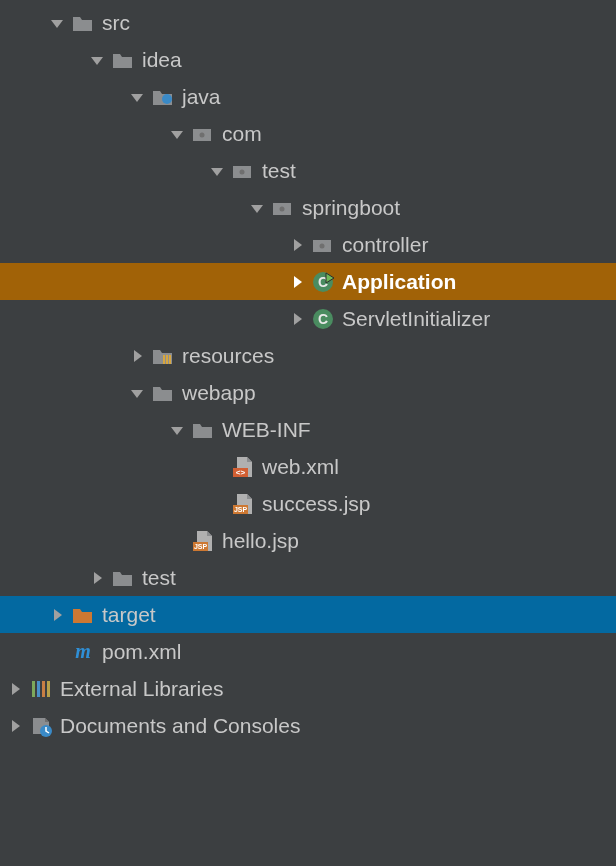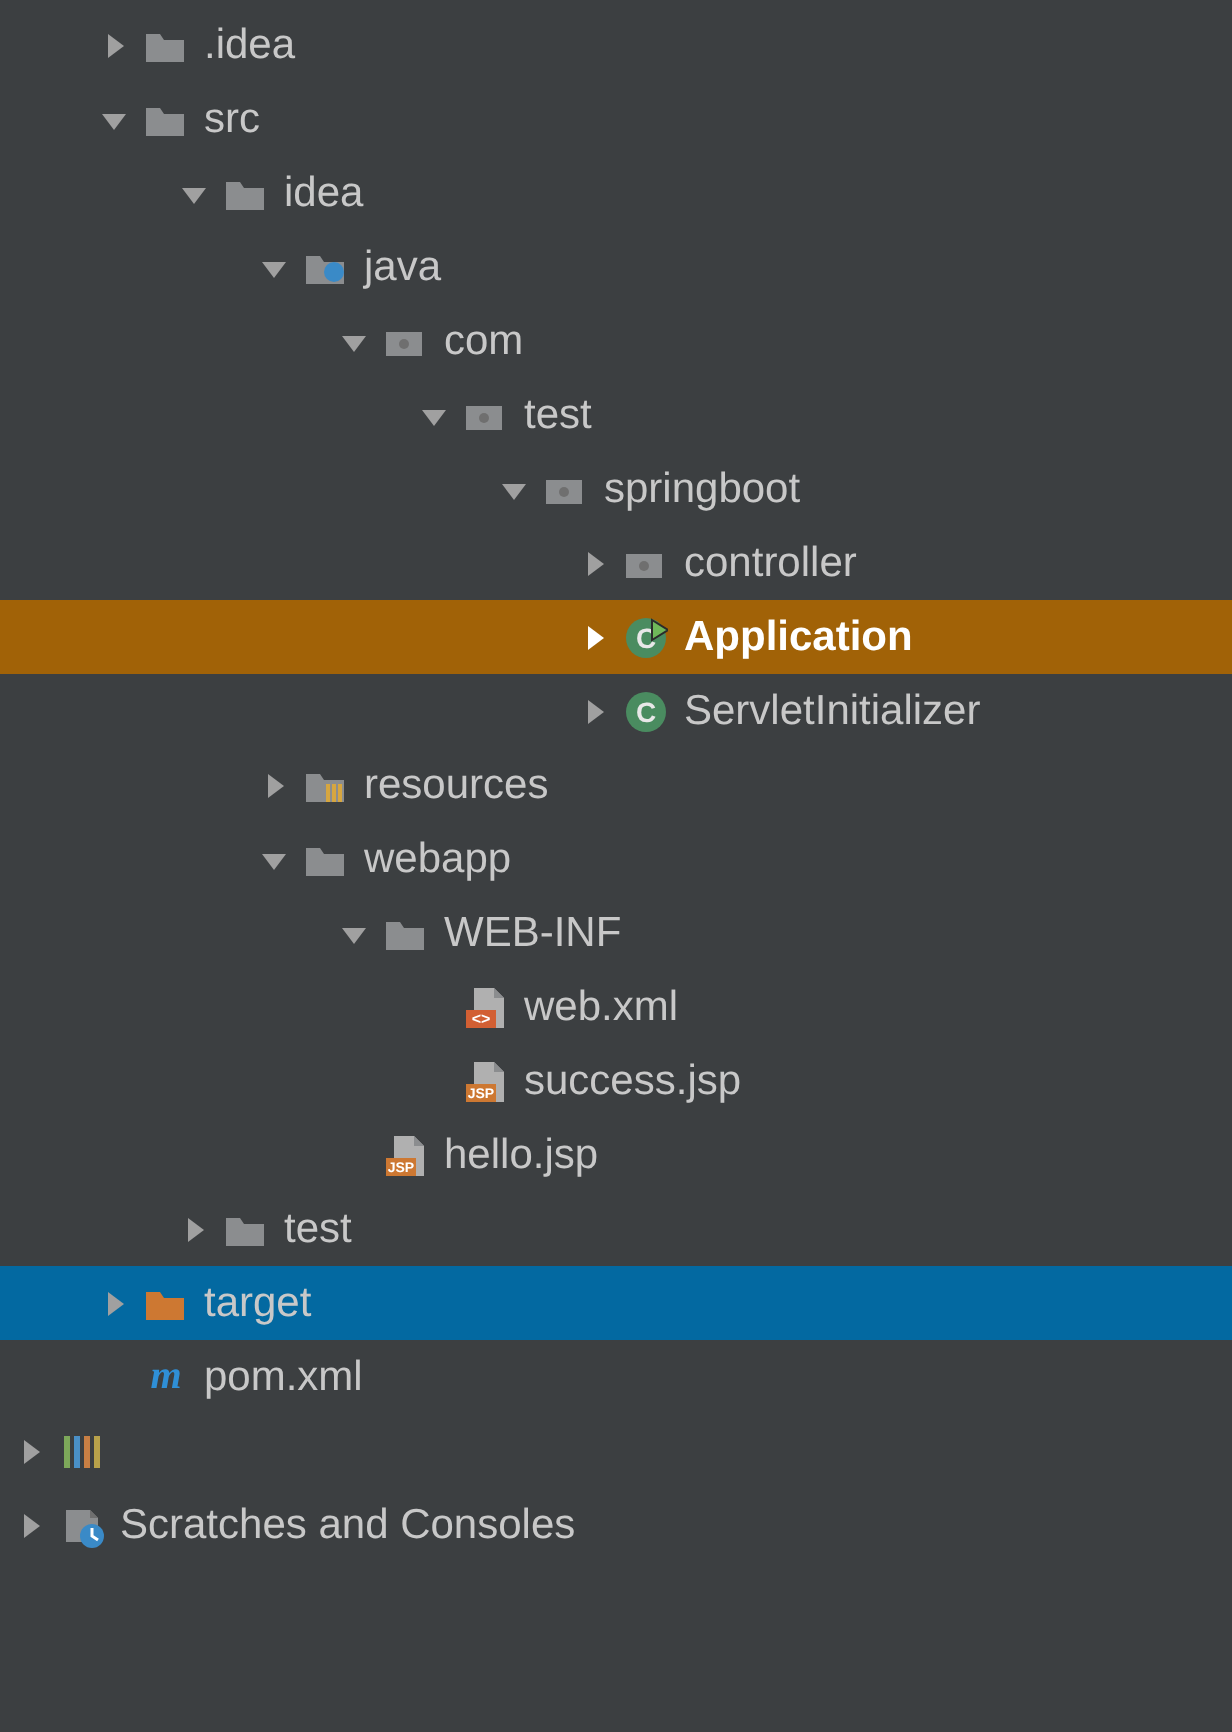--- a/index.html
+++ b/index.html
@@ -158,34 +158,20 @@
       <polygon points="15,3 15,7 19,7" fill="#6f6f6f"></polygon>
       <circle cx="16" cy="16" r="6" fill="#3a8ac7"></circle>
       <path d="M16 12 v4 l3 2" stroke="#fff" stroke-width="1.5" fill="none"></path>
     </g>
   </defs>
 </svg>
 
 <div class="tree">
 
 
-  <div class="row">
-    <span class="indent" style="width:48px"></span>
-    <span class="arrow">
-        <svg width="16" height="16">
-          <use href="#arr-right"></use>
-        </svg>
-      </span>
-    <span class="icon">
-        <svg width="22" height="22">
-          <use href="#ic-folder"></use>
-        </svg>
-      </span>
-    <span class="label">.idea</span>
-  </div>
 
   <div class="row">
     <span class="indent" style="width:48px"></span>
     <span class="arrow">
         <svg width="16" height="16">
           <use href="#arr-down"></use>
         </svg>
       </span>
     <span class="icon">
         <svg width="22" height="22">
@@ -431,30 +417,31 @@
     <span class="arrow">
         <svg width="16" height="16">
           <use href="#arr-right"></use>
         </svg>
       </span>
     <span class="icon">
         <svg width="22" height="22">
           <use href="#ic-extlib"></use>
         </svg>
       </span>
+    <span class="label">External Libraries</span>
   </div>
 
   <div class="row">
     <span class="indent" style="width:6px"></span>
     <span class="arrow">
         <svg width="16" height="16">
           <use href="#arr-right"></use>
         </svg>
       </span>
     <span class="icon">
         <svg width="22" height="22">
           <use href="#ic-scratch"></use>
         </svg>
       </span>
-    <span class="label">Scratches and Consoles</span>
+    <span class="label">Documents and Consoles</span>
   </div>
 
 </div>
 
 </body></html>

